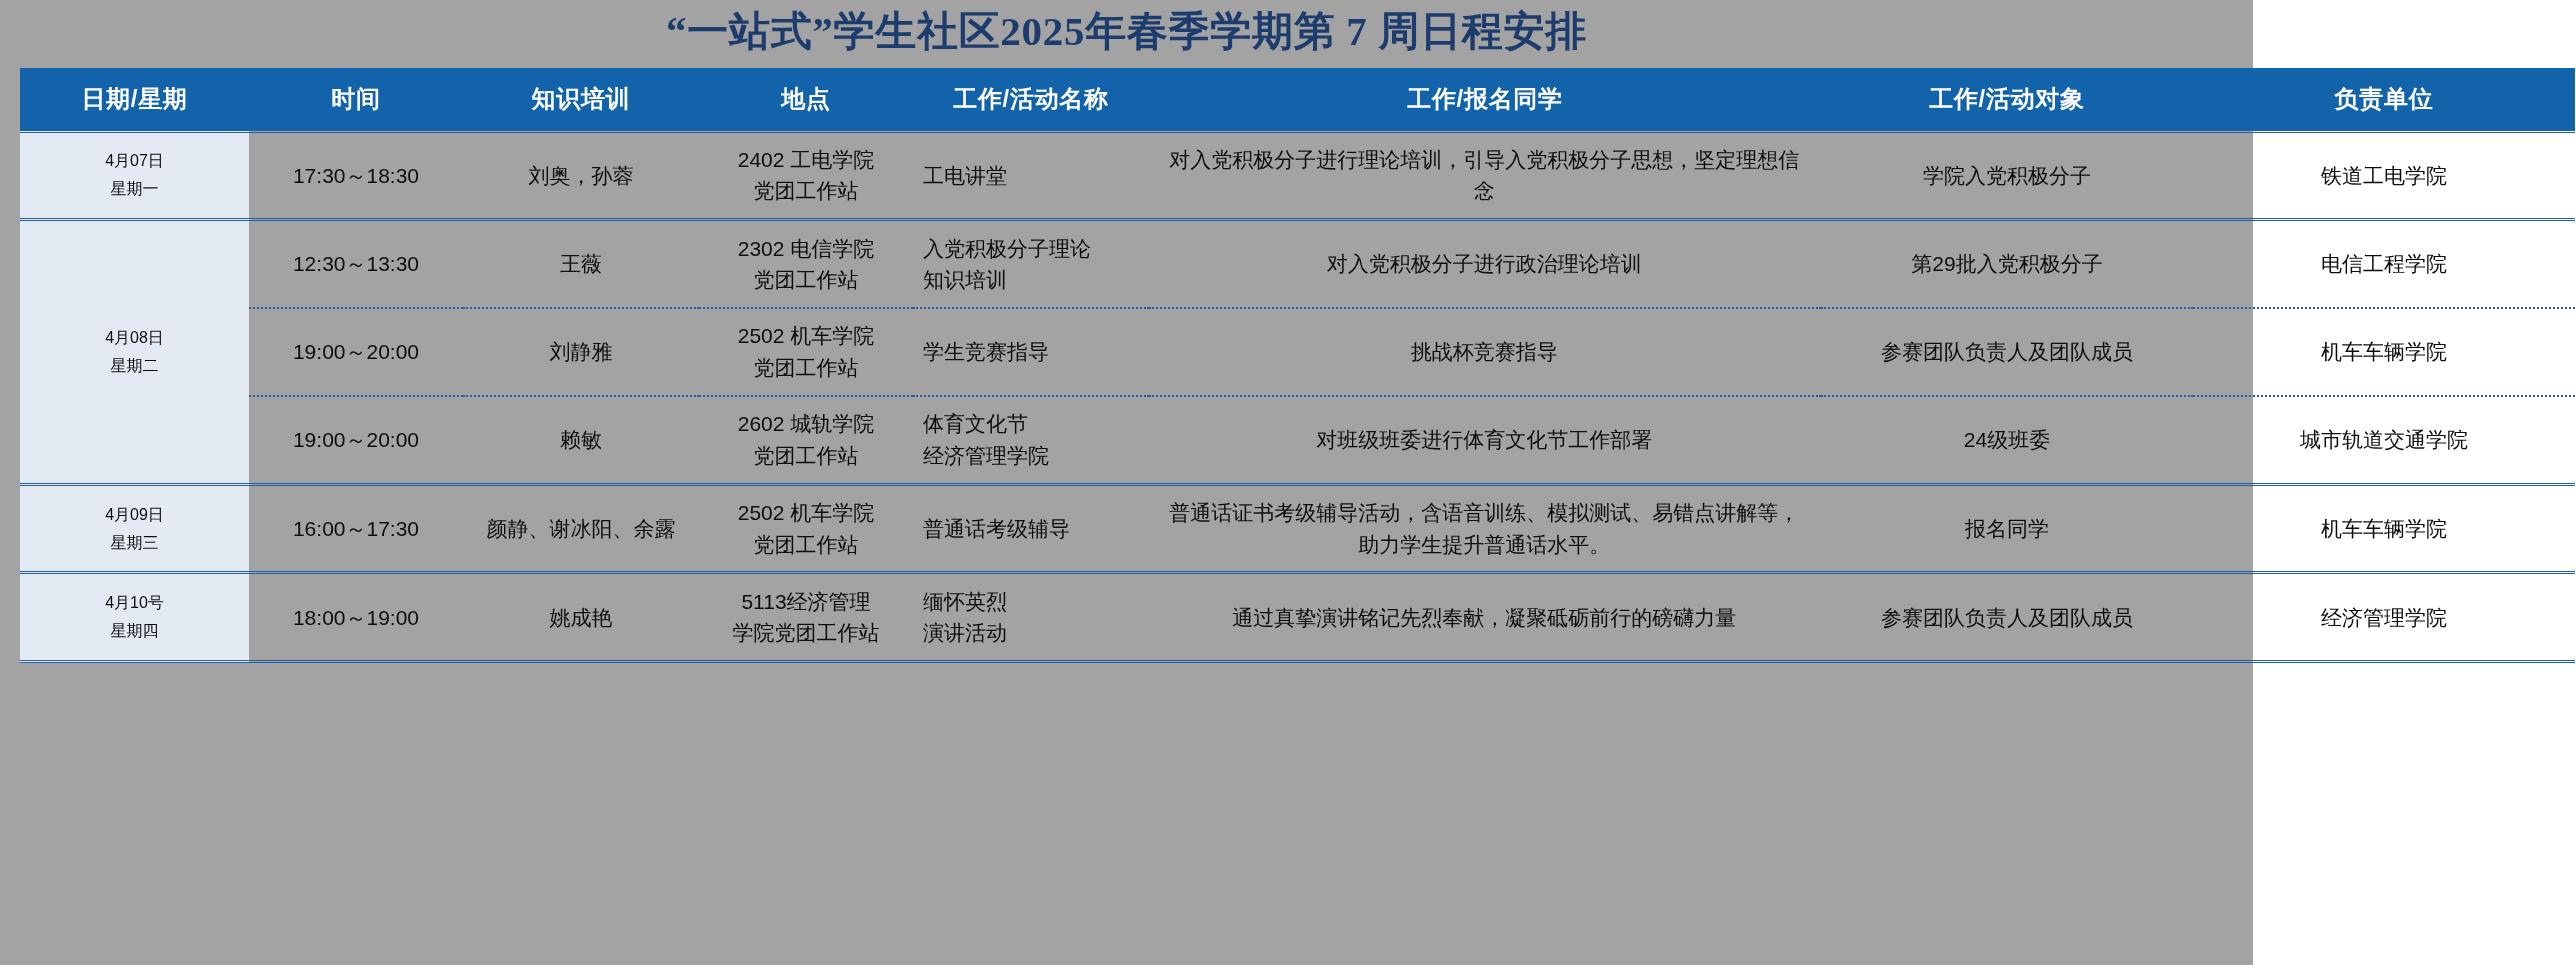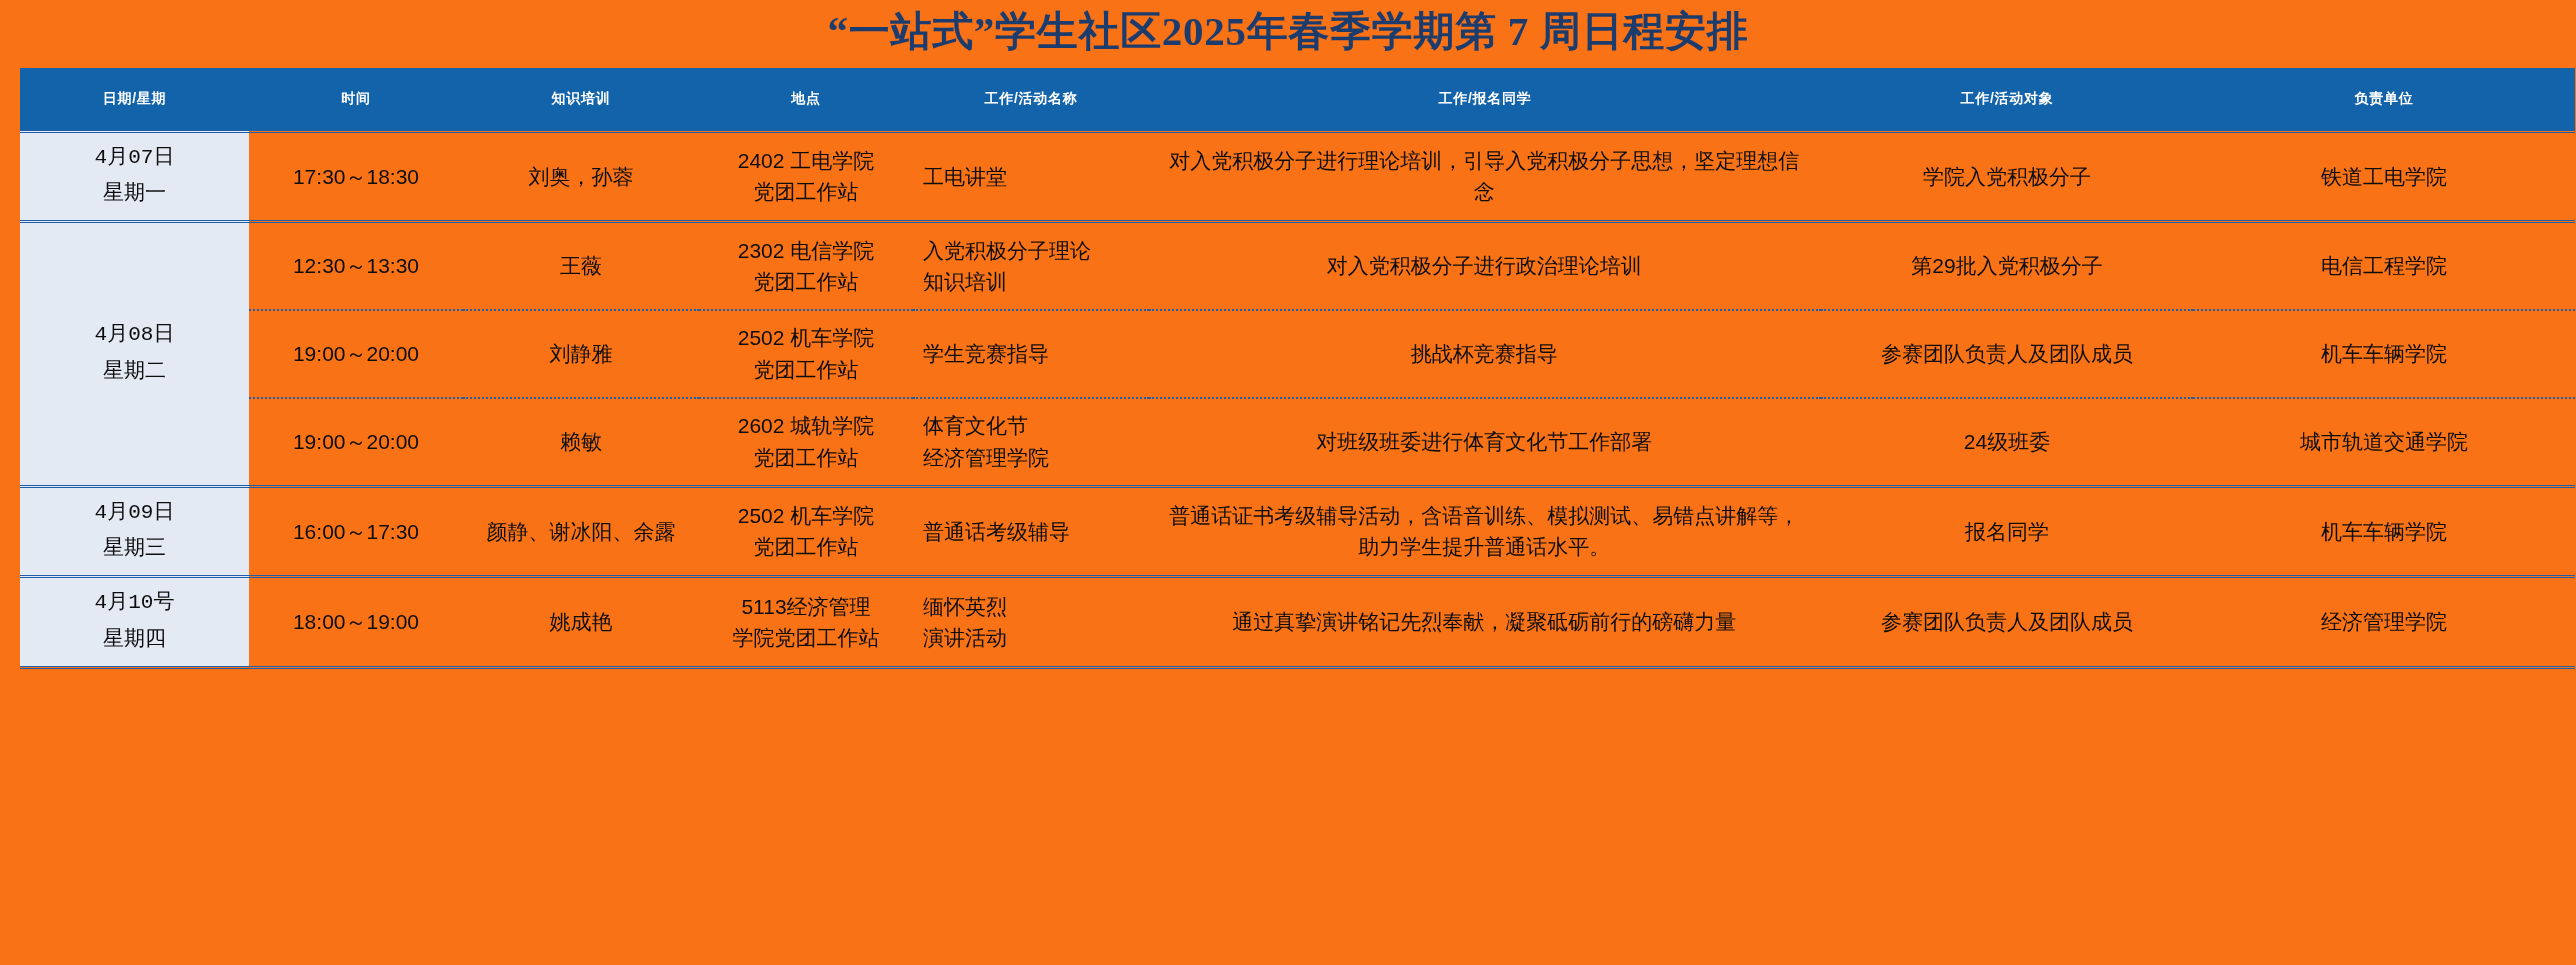--- a/index.html
+++ b/index.html
@@ -9,23 +9,23 @@
   }
   body {
     width: 2576px;
     height: 966px;
     font-family: "Liberation Sans", "DejaVu Sans", sans-serif;
     overflow: hidden;
   }
 
   #page {
     position: relative;
-    width: 2576px;
+    width: 2253px;
     height: 966px;
-    background: #f97316;
+    background: #a3a3a3;
     box-sizing: border-box;
   }
 
   
   #title-bar {
     height: 68px;
     display: flex;
     align-items: center;
     justify-content: center;
     padding-bottom: 4.3px;
@@ -52,21 +52,21 @@
     table-layout: fixed;
     border-bottom: 3.6px double #1f5fa9;
   }
 
   
   thead tr.head-row {
     background: #1363ab;
   }
   thead th {
     color: #ffffff;
-    font-size: 14px;
+    font-size: 24px;
     font-weight: bold;
     height: 63px;
     padding: 0 2.9px;
     text-align: center;
     vertical-align: middle;
     letter-spacing: 0.7px;
     border: none;
     box-sizing: border-box;
   }
 
@@ -76,24 +76,23 @@
     color: #0d0d0d;
     text-align: center;
     vertical-align: middle;
     padding: 11.4px 10px;
     line-height: 1.5;
     border: none;
     box-sizing: border-box;
   }
   td.date-cell {
     background: #e3eaf4;
-    font-size: 21px;
+    font-size: 16px;
     line-height: 1.75;
     padding: 7.1px 4.3px;
-    font-family: Liberation Mono, monospace;
   }
   td.content-cell {
     text-align: center;
     padding-left: 14.3px;
     padding-right: 15.7px;
   }
   td.wrap-center {
     text-align: left;
   }
 

